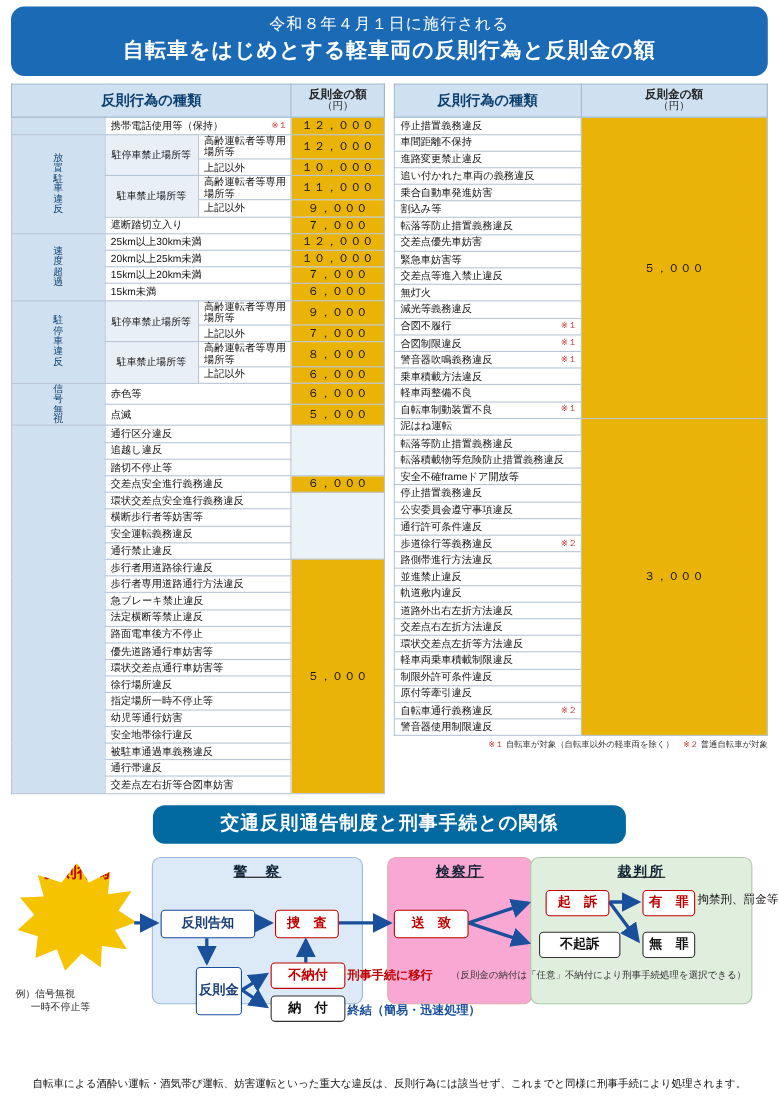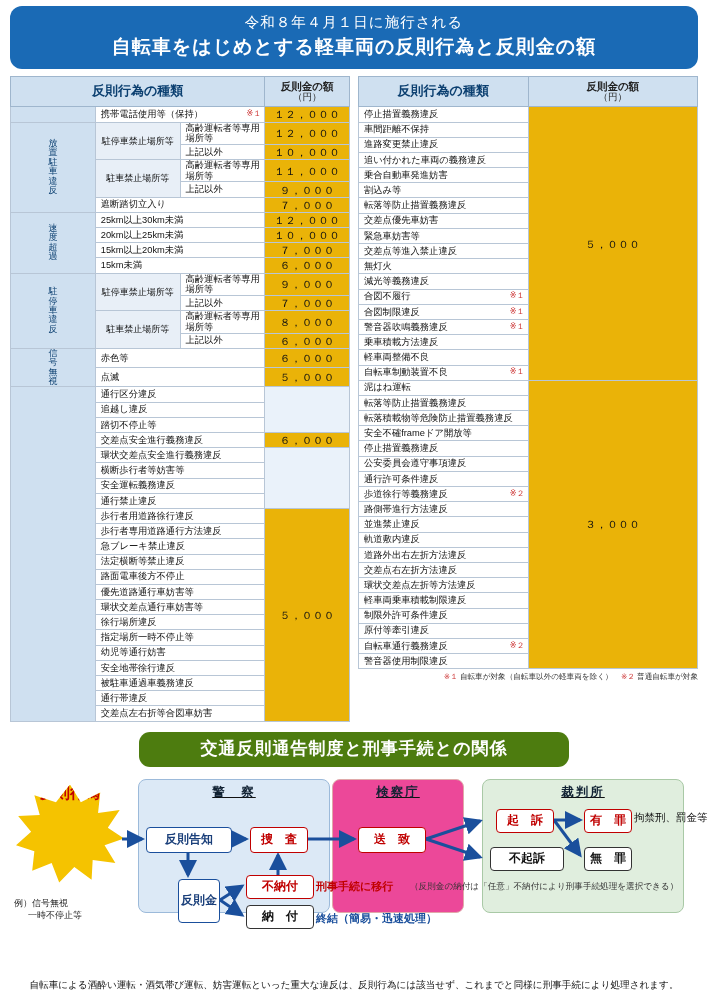--- a/index.html
+++ b/index.html
@@ -66,21 +66,21 @@
   .c-name{text-align:left;padding-left:5px;}
   .c-fee{text-align:center;width:72px;background:#eab308;font-size:10.5px;letter-spacing:.5px;}
   .c-fee.blank{background:#eaf2fa;}
   .ref{float:right;font-size:8px;color:#c33;}
   .notes{font-size:7.6px;color:#333;}
   .notes .m{color:#c33;}
 
   
   .flowwrap{position:relative;margin:10px 10px 0 10px;}
   .flow-banner{
-    background:#4d7c0f;border-radius:11px;color:#fff;text-align:center;
+    background:#0369a1;border-radius:11px;color:#fff;text-align:center;
     font-size:17px;font-weight:bold;letter-spacing:1px;padding:5px 0 7px 0;
     width:430px;margin:0 auto;
   }
   .flowbox{position:relative;height:180px;margin-top:8px;}
 
   .star{
     position:absolute;left:6px;top:10px;width:108px;height:98px;
     background:#f5c300;
     clip-path:polygon(50% 0%,60% 18%,78% 8%,76% 29%,96% 26%,85% 44%,100% 55%,82% 62%,92% 80%,71% 77%,70% 97%,54% 84%,40% 100%,33% 80%,15% 88%,17% 68%,0% 62%,14% 48%,2% 32%,22% 31%,17% 11%,37% 18%);
     display:flex;justify-content:center;
@@ -89,21 +89,21 @@
     color:#c20000;font-weight:bold;font-size:15px;line-height:1.12;text-align:center;
     letter-spacing:0px;
   }
 
   .panel{position:absolute;border-radius:8px;border:1px solid #9ab;text-decoration:underline;}
   .panel .ptitle{
     text-align:center;font-weight:bold;font-size:12.5px;color:#123;
     padding-top:4px;letter-spacing:2px;
   }
   .p-police{left:128px;top:4px;width:190px;height:132px;background:#dce9f6;border-color:#9cbada;}
-  .p-pros{left:322px;top:4px;width:130px;height:132px;background:#ec4899;border-color:#e0a9a9;}
+  .p-pros{left:342px;top:4px;width:130px;height:132px;background:#f9a8d4;border-color:#e0a9a9;}
   .p-court{left:472px;top:4px;width:200px;height:132px;background:#e0eede;border-color:#a9c9a6;}
 
   .chip{
     position:absolute;border:1.6px solid #1a4f9c;border-radius:4px;background:#fff;
     font-size:12px;font-weight:bold;text-align:center;color:#1a3f7a;
     display:flex;align-items:center;justify-content:center;
   }
   .chip.red{border-color:#c00000;color:#c00000;}
   .chip.blue{border-color:#1a4f9c;color:#1a3f7a;}
   .chip.plain{border-color:#333;color:#111;}

